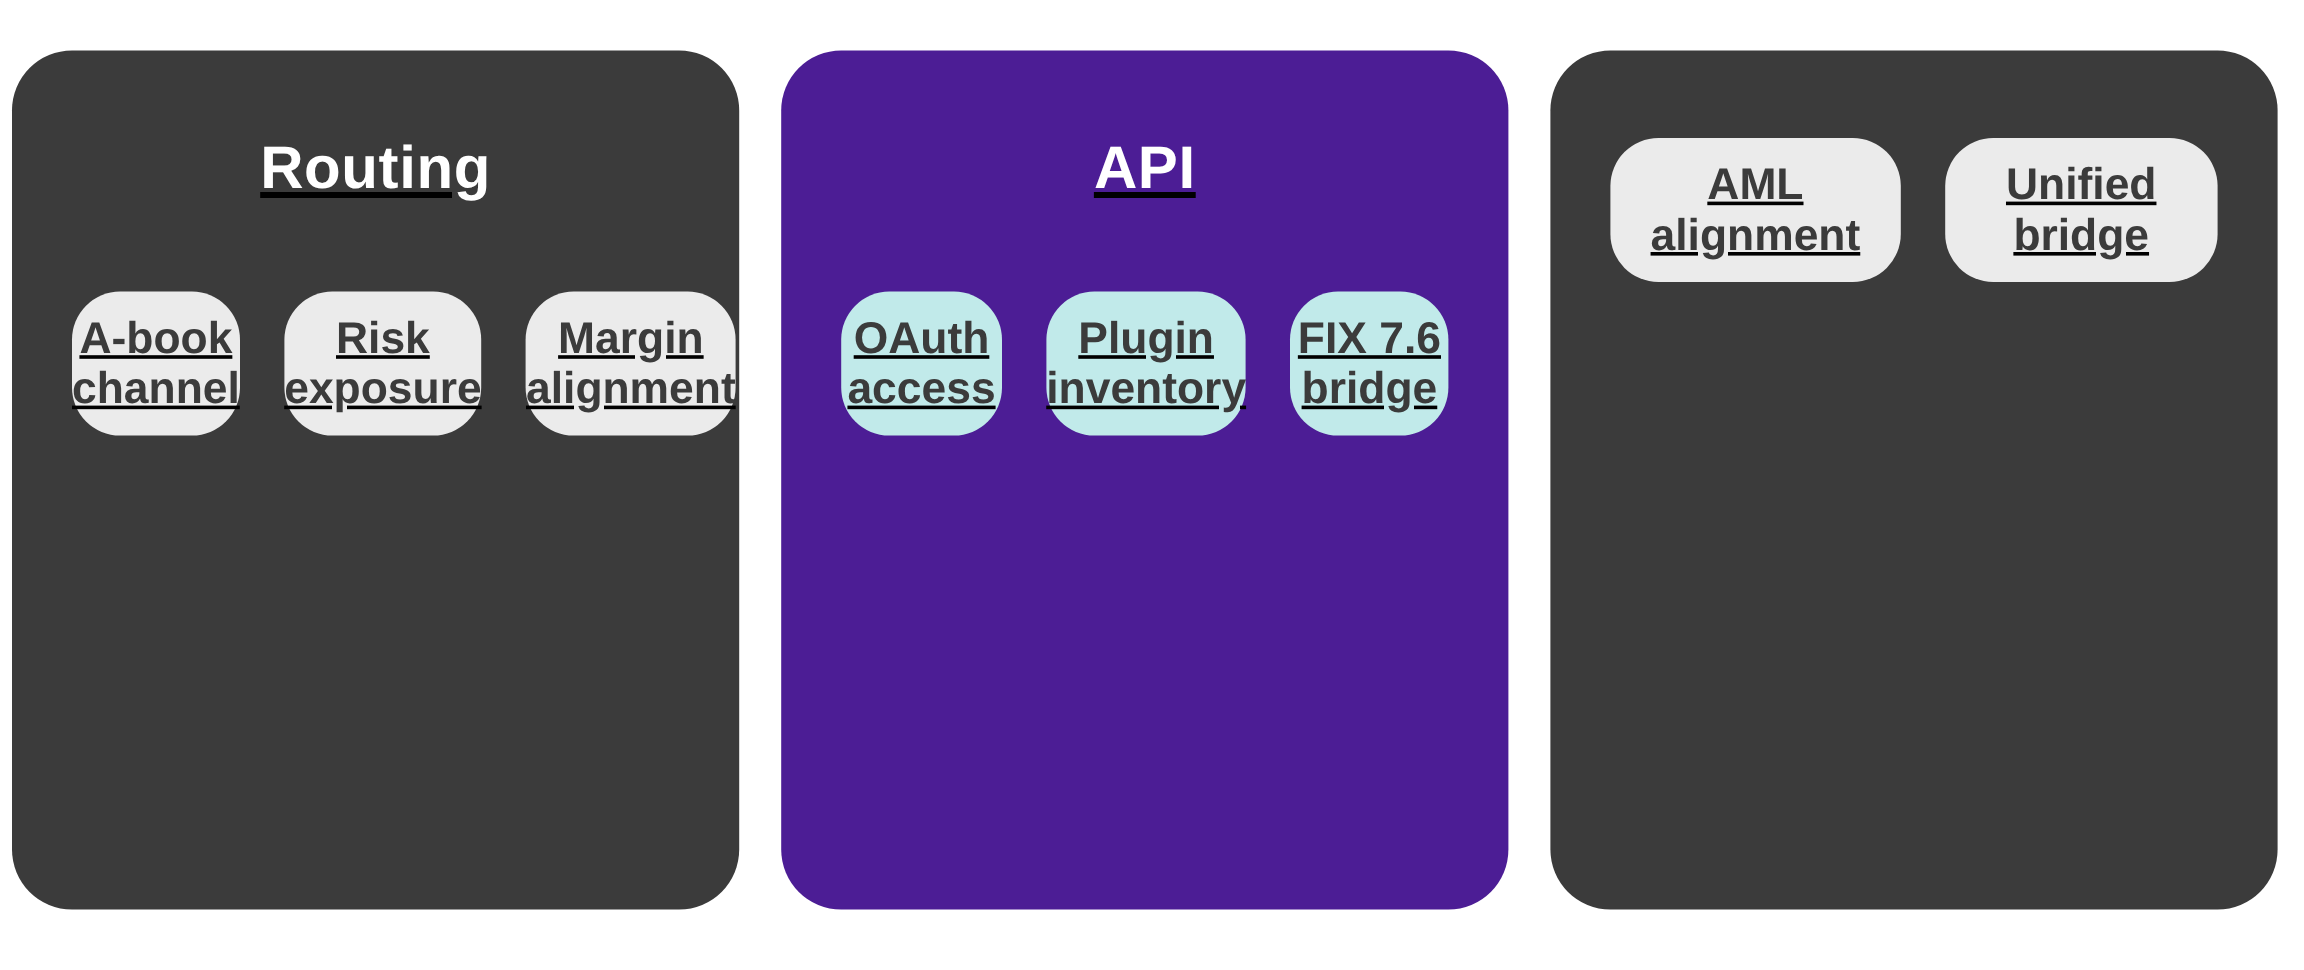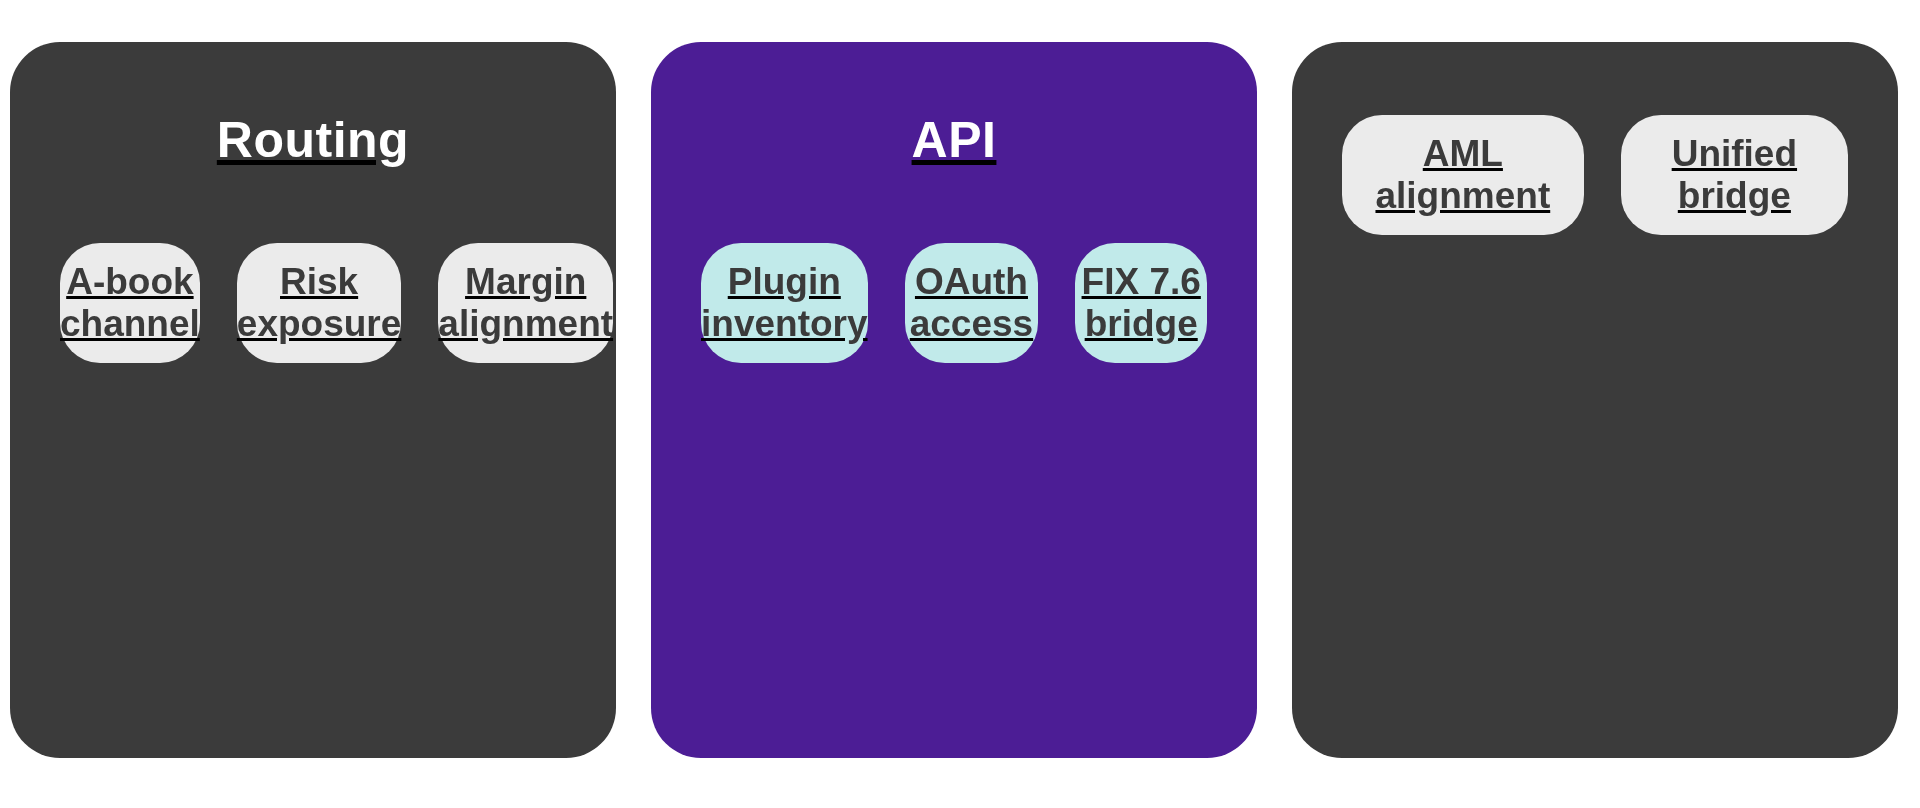--- a/index.html
+++ b/index.html
@@ -73,22 +73,22 @@
       <div class="pills">
         <div class="pill">A-book channel</div>
         <div class="pill">Risk exposure</div>
         <div class="pill">Margin alignment</div>
       </div>
     </div>
 
     <div class="card card--teal">
       <h2 class="card-title">API</h2>
       <div class="pills">
+        <div class="pill">OAuth access</div>
         <div class="pill">Plugin inventory</div>
-        <div class="pill">OAuth access</div>
         <div class="pill">FIX 7.6 bridge</div>
       </div>
     </div>
 
     <div class="card card--dark">
       <div class="pills">
         <div class="pill">AML alignment</div>
         <div class="pill">Unified bridge</div>
       </div>
     </div>

